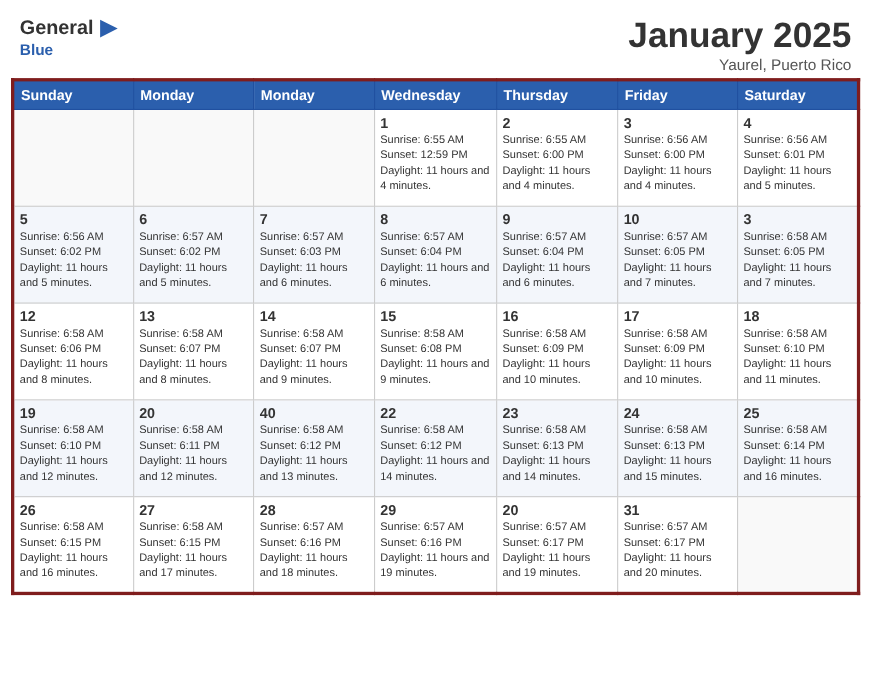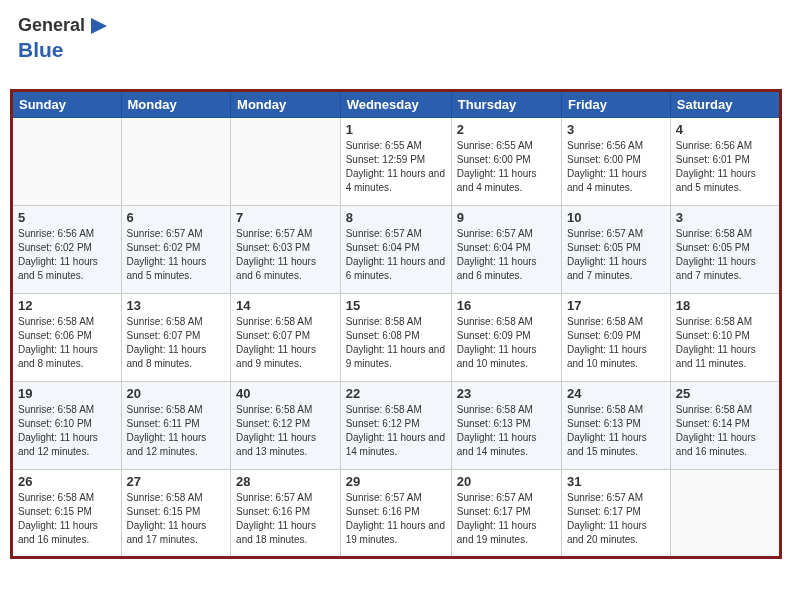--- a/index.html
+++ b/index.html
@@ -7,39 +7,39 @@
       font-family: Arial, sans-serif;
       background: #fff;
       width: 792px;
       min-height: 612px;
       padding: 10px;
     }
     .header {
       display: flex;
       justify-content: space-between;
       align-items: flex-start;
-      margin-bottom: 24px;
+      margin-bottom: 0;
       padding: 4px 8px;
     }
     .logo {
       display: flex;
       align-items: center;
     }
     .logo-text {
       display: flex;
       flex-direction: column;
       line-height: 1.1;
     }
     .logo-general {
       font-size: 18px;
       font-weight: bold;
       color: #333;
     }
     .logo-blue {
-      font-size: 21px;
+      font-size: 14px;
       font-weight: bold;
       color: #2b5fad;
     }
     .logo-icon {
       width: 24px;
       height: 24px;
       margin-left: 2px;
     }
     .title-block {
       text-align: right;
@@ -102,20 +102,24 @@
     <div class="logo-text">
       <span style="display:flex; align-items:center;">
         <span class="logo-general">General</span>
         <svg class="logo-icon" viewBox="0 0 24 24" xmlns="http://www.w3.org/2000/svg">
           <polygon points="4,20 20,12 4,4" fill="#2b5fad"></polygon>
         </svg>
       </span>
       <span class="logo-blue">Blue</span>
     </div>
   </div>
+  <div class="title-block">
+    <div class="month-title">January 2025</div>
+    <div class="location">Yaurel, Puerto Rico</div>
+  </div>
 </div>
 
 <table class="calendar">
   <thead>
     <tr>
     <th>Sunday</th>
         <th>Monday</th>
         <th>Monday</th>
         <th>Wednesday</th>
         <th>Thursday</th>

